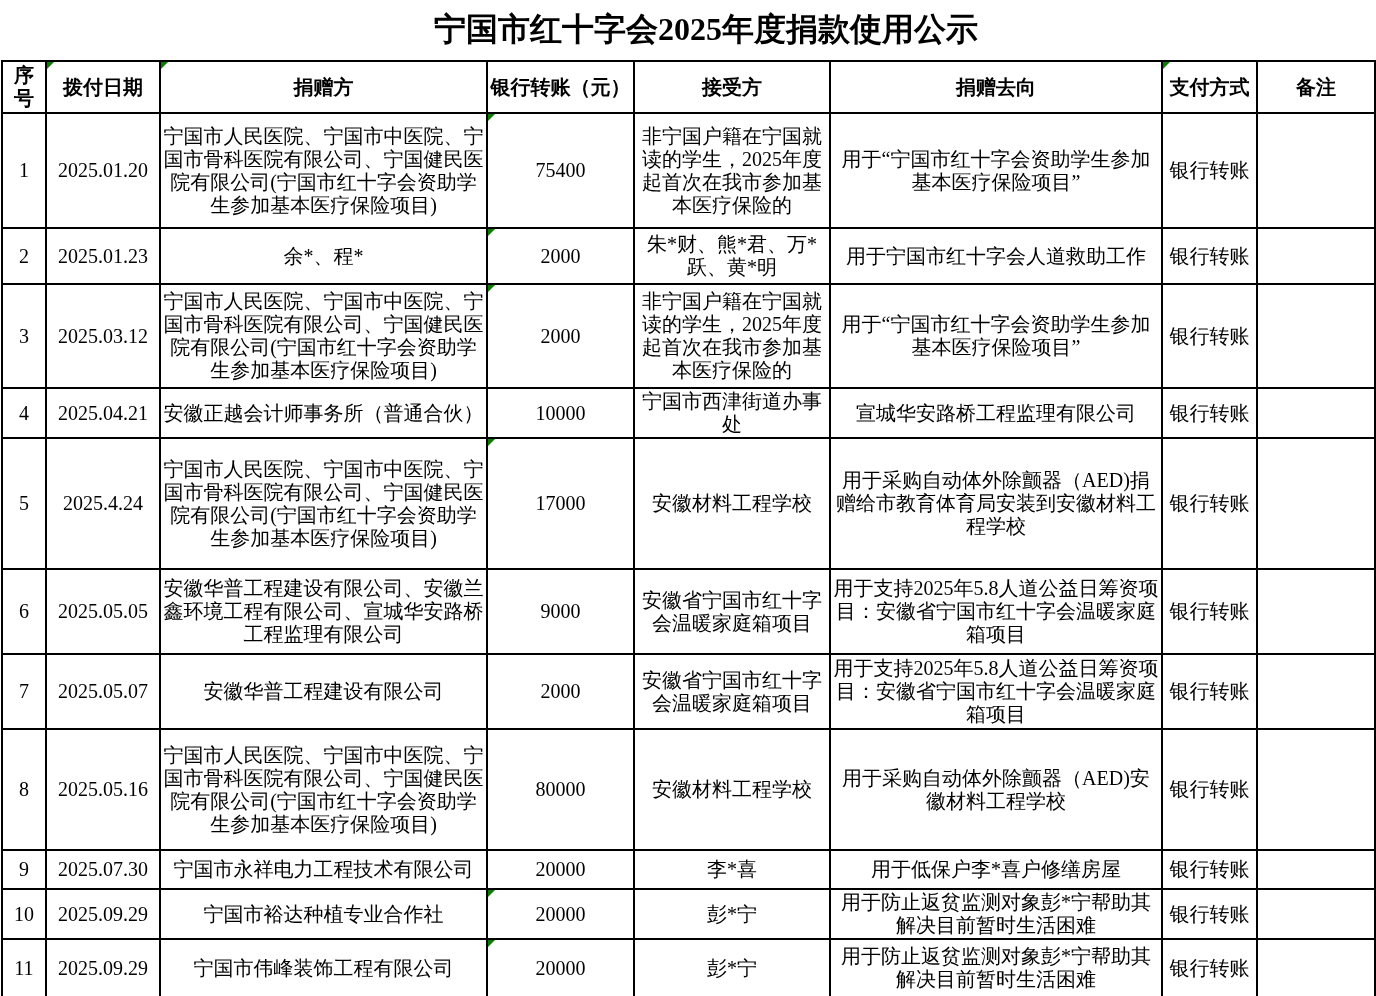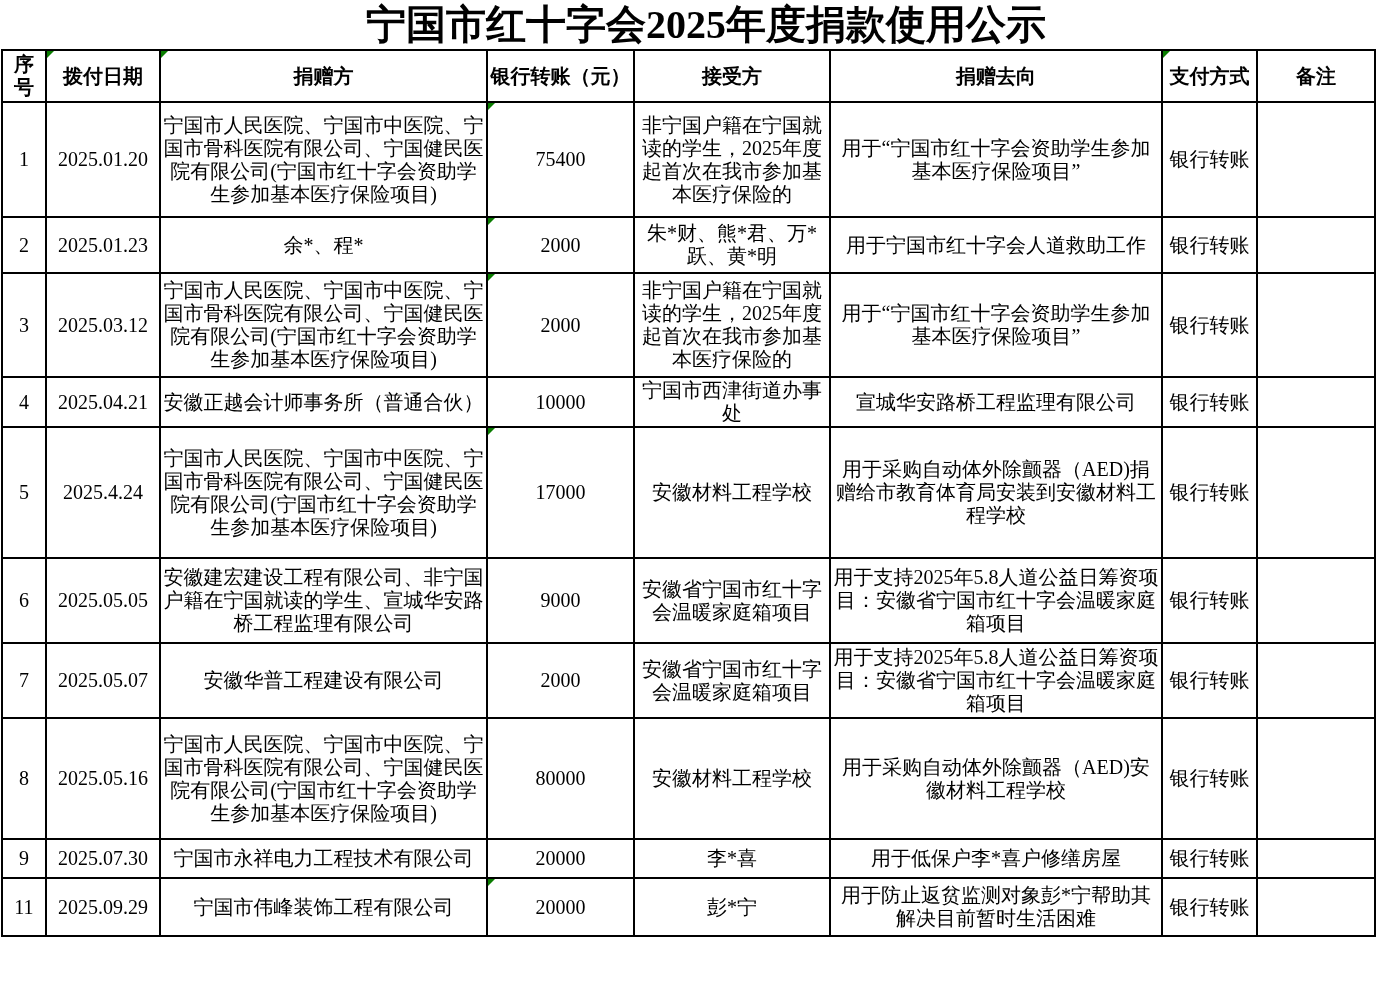--- a/index.html
+++ b/index.html
@@ -3,23 +3,23 @@
 <meta charset="utf-8">
 <style>
   html, body { margin: 0; padding: 0; }
   body {
     width: 1376px; height: 996px;
     background: #ffffff; color: #000000;
     font-family: "Liberation Serif", "DejaVu Serif", serif;
     overflow: hidden;
   }
   .title-bar {
-    height: 49px;
+    height: 60px;
     display: flex; align-items: center; justify-content: center;
-    font-size: 40px; font-weight: bold; padding-left: 36px;
+    font-size: 32px; font-weight: bold; padding-left: 36px;
   }
   table.notice {
     border-collapse: collapse;
     table-layout: fixed;
     margin-left: 1px;
     width: 1373px;
   }
   table.notice th, table.notice td {
     border: 2px solid #000000;
     text-align: center;
@@ -121,21 +121,21 @@
       <td class="num-cell"><span class="tri-marker"></span><span>17000</span></td>
       <td>安徽材料工程学校</td>
       <td>用于采购自动体外除颤器（AED)捐赠给市教育体育局安装到安徽材料工程学校</td>
       <td>银行转账</td>
       <td></td>
     </tr>
 
     <tr style="height:85px">
       <td class="num-cell">6</td>
       <td class="num-cell">2025.05.05</td>
-      <td>安徽建宏建设工程有限公司、非宁国户籍在宁国就读的学生、宣城华安路桥工程监理有限公司</td>
+      <td>安徽华普工程建设有限公司、安徽兰鑫环境工程有限公司、宣城华安路桥工程监理有限公司</td>
       <td class="num-cell"><span>9000</span></td>
       <td>安徽省宁国市红十字会温暖家庭箱项目</td>
       <td>用于支持2025年5.8人道公益日筹资项目：安徽省宁国市红十字会温暖家庭箱项目</td>
       <td>银行转账</td>
       <td></td>
     </tr>
 
     <tr style="height:75px">
       <td class="num-cell">7</td>
       <td class="num-cell">2025.05.07</td>
@@ -162,20 +162,30 @@
       <td class="num-cell">9</td>
       <td class="num-cell">2025.07.30</td>
       <td>宁国市永祥电力工程技术有限公司</td>
       <td class="num-cell"><span>20000</span></td>
       <td>李*喜</td>
       <td>用于低保户李*喜户修缮房屋</td>
       <td>银行转账</td>
       <td></td>
     </tr>
 
+    <tr style="height:46px">
+      <td class="num-cell">10</td>
+      <td class="num-cell">2025.09.29</td>
+      <td>宁国市裕达种植专业合作社</td>
+      <td class="num-cell"><span class="tri-marker"></span><span>20000</span></td>
+      <td>彭*宁</td>
+      <td>用于防止返贫监测对象彭*宁帮助其解决目前暂时生活困难</td>
+      <td>银行转账</td>
+      <td></td>
+    </tr>
 
     <tr style="height:58px">
       <td class="num-cell">11</td>
       <td class="num-cell">2025.09.29</td>
       <td>宁国市伟峰装饰工程有限公司</td>
       <td class="num-cell"><span class="tri-marker"></span><span>20000</span></td>
       <td>彭*宁</td>
       <td>用于防止返贫监测对象彭*宁帮助其解决目前暂时生活困难</td>
       <td>银行转账</td>
       <td></td>

